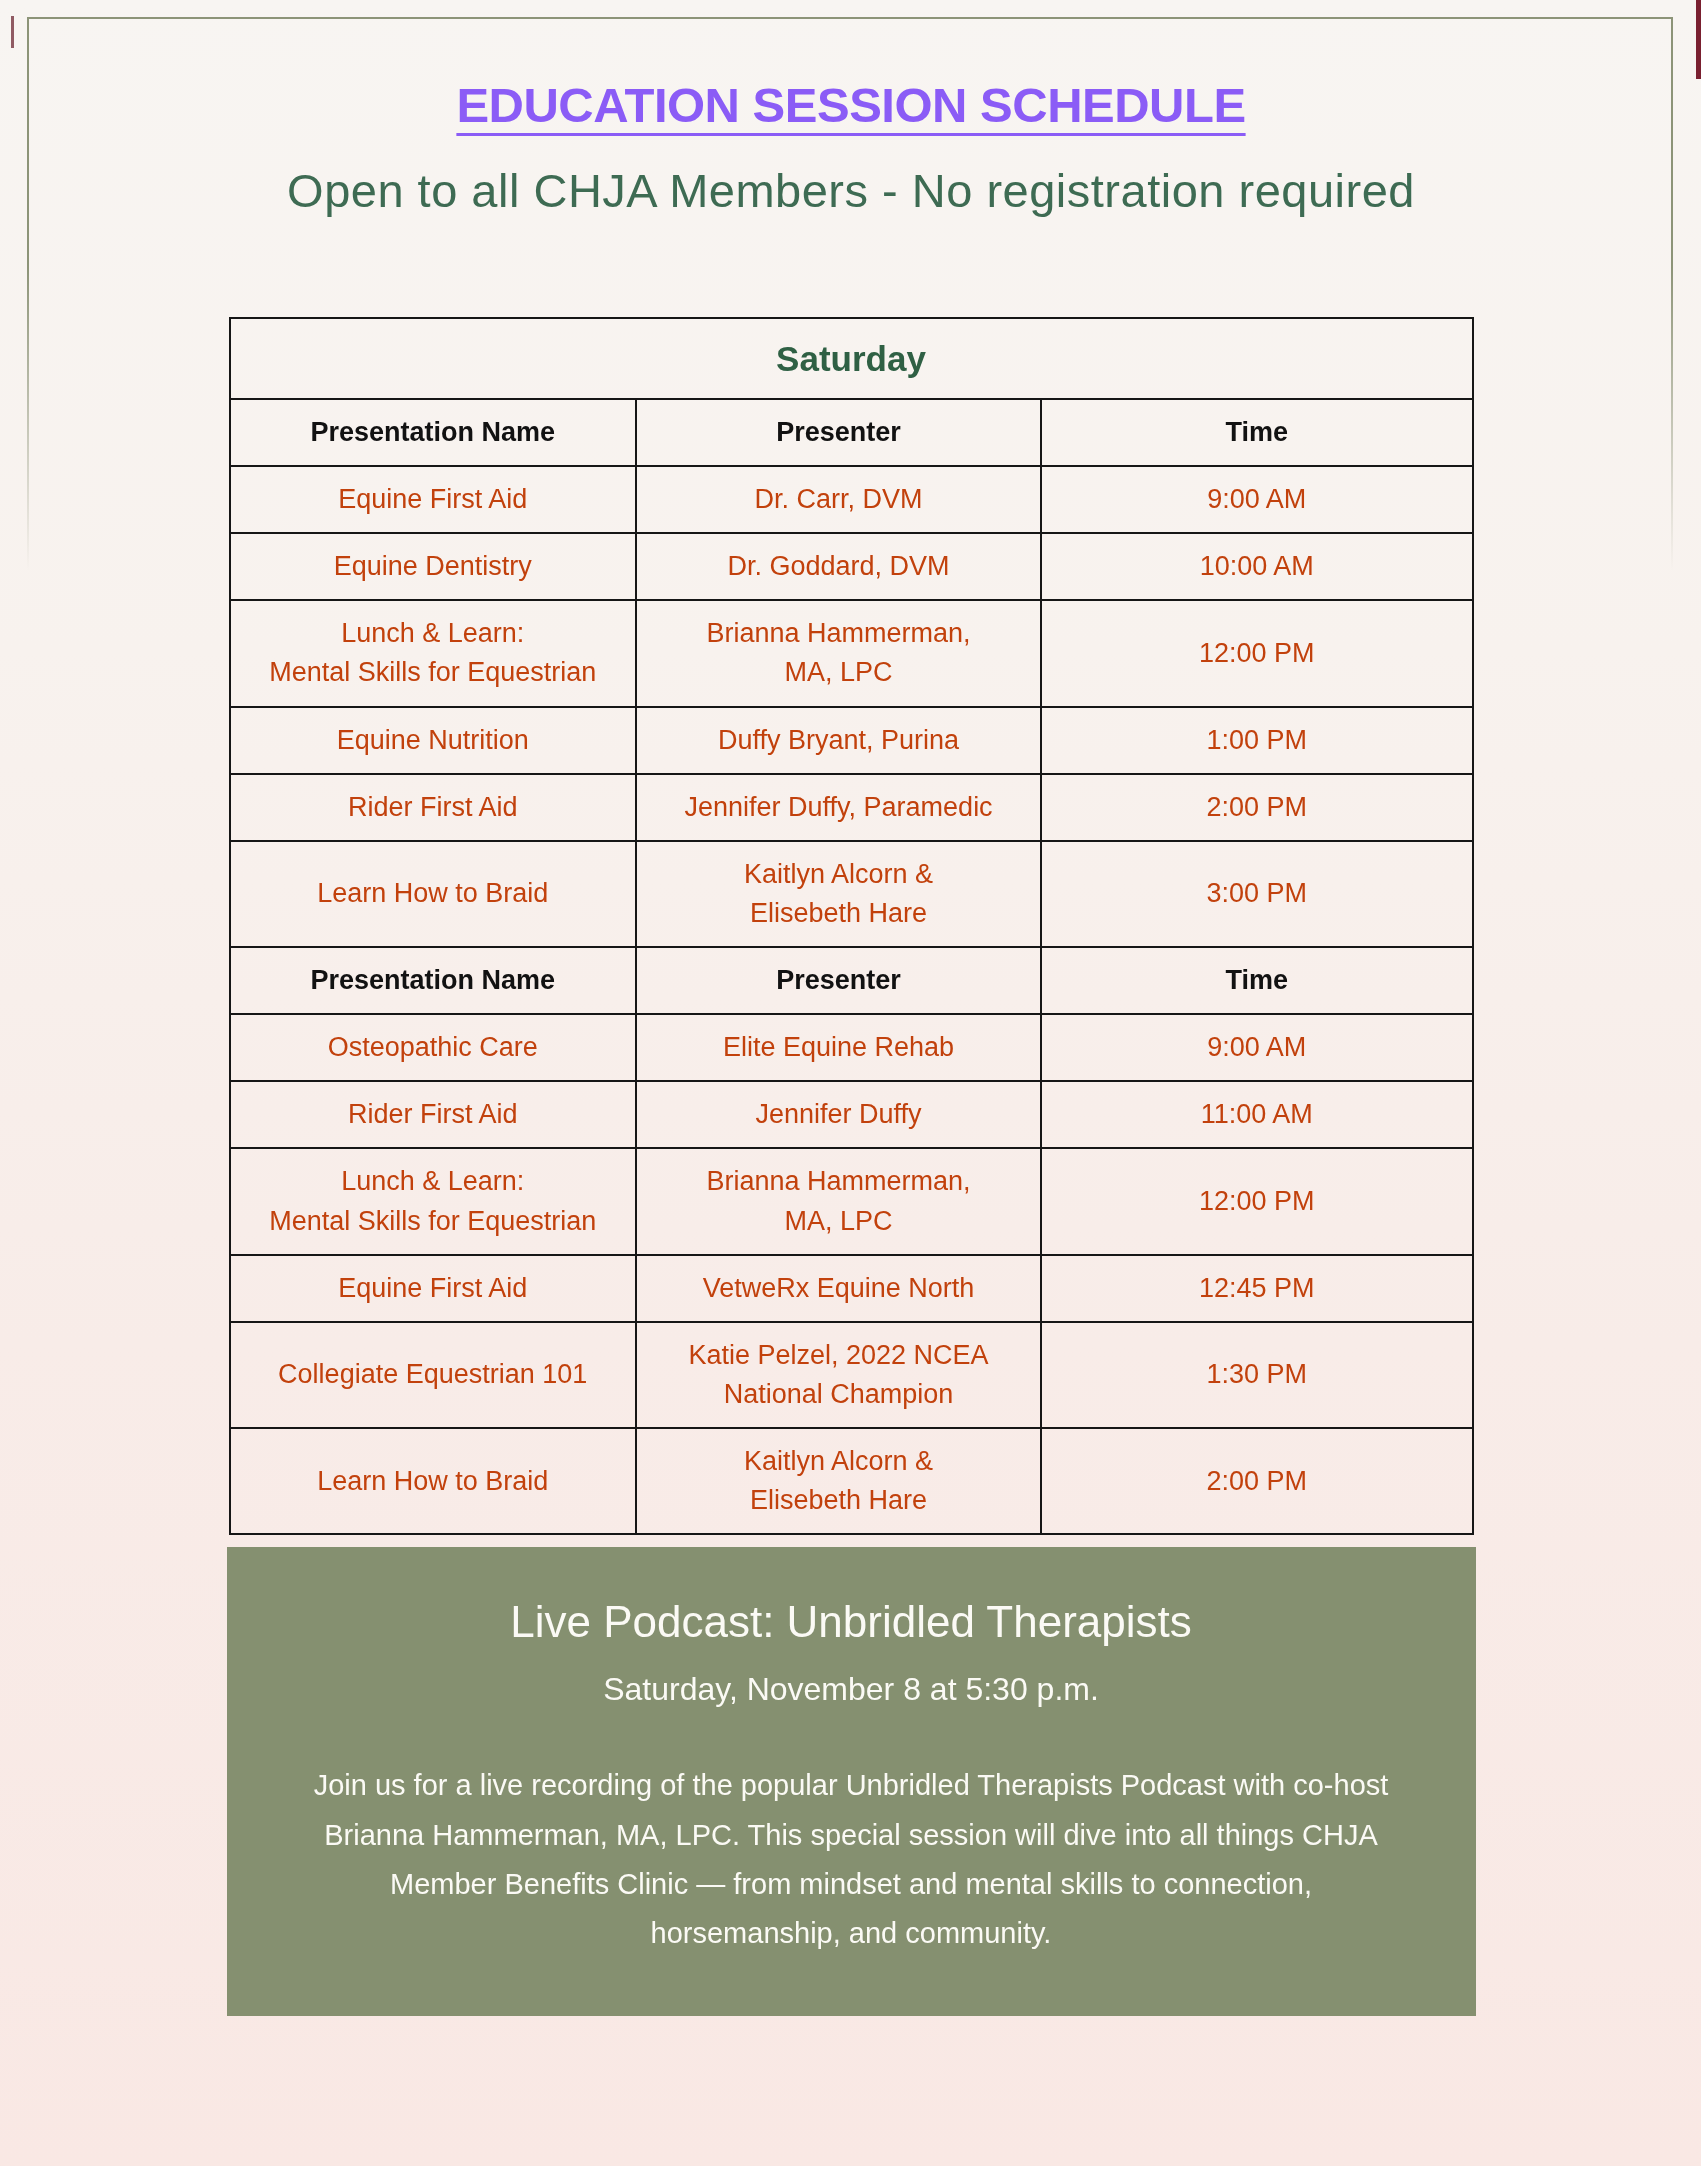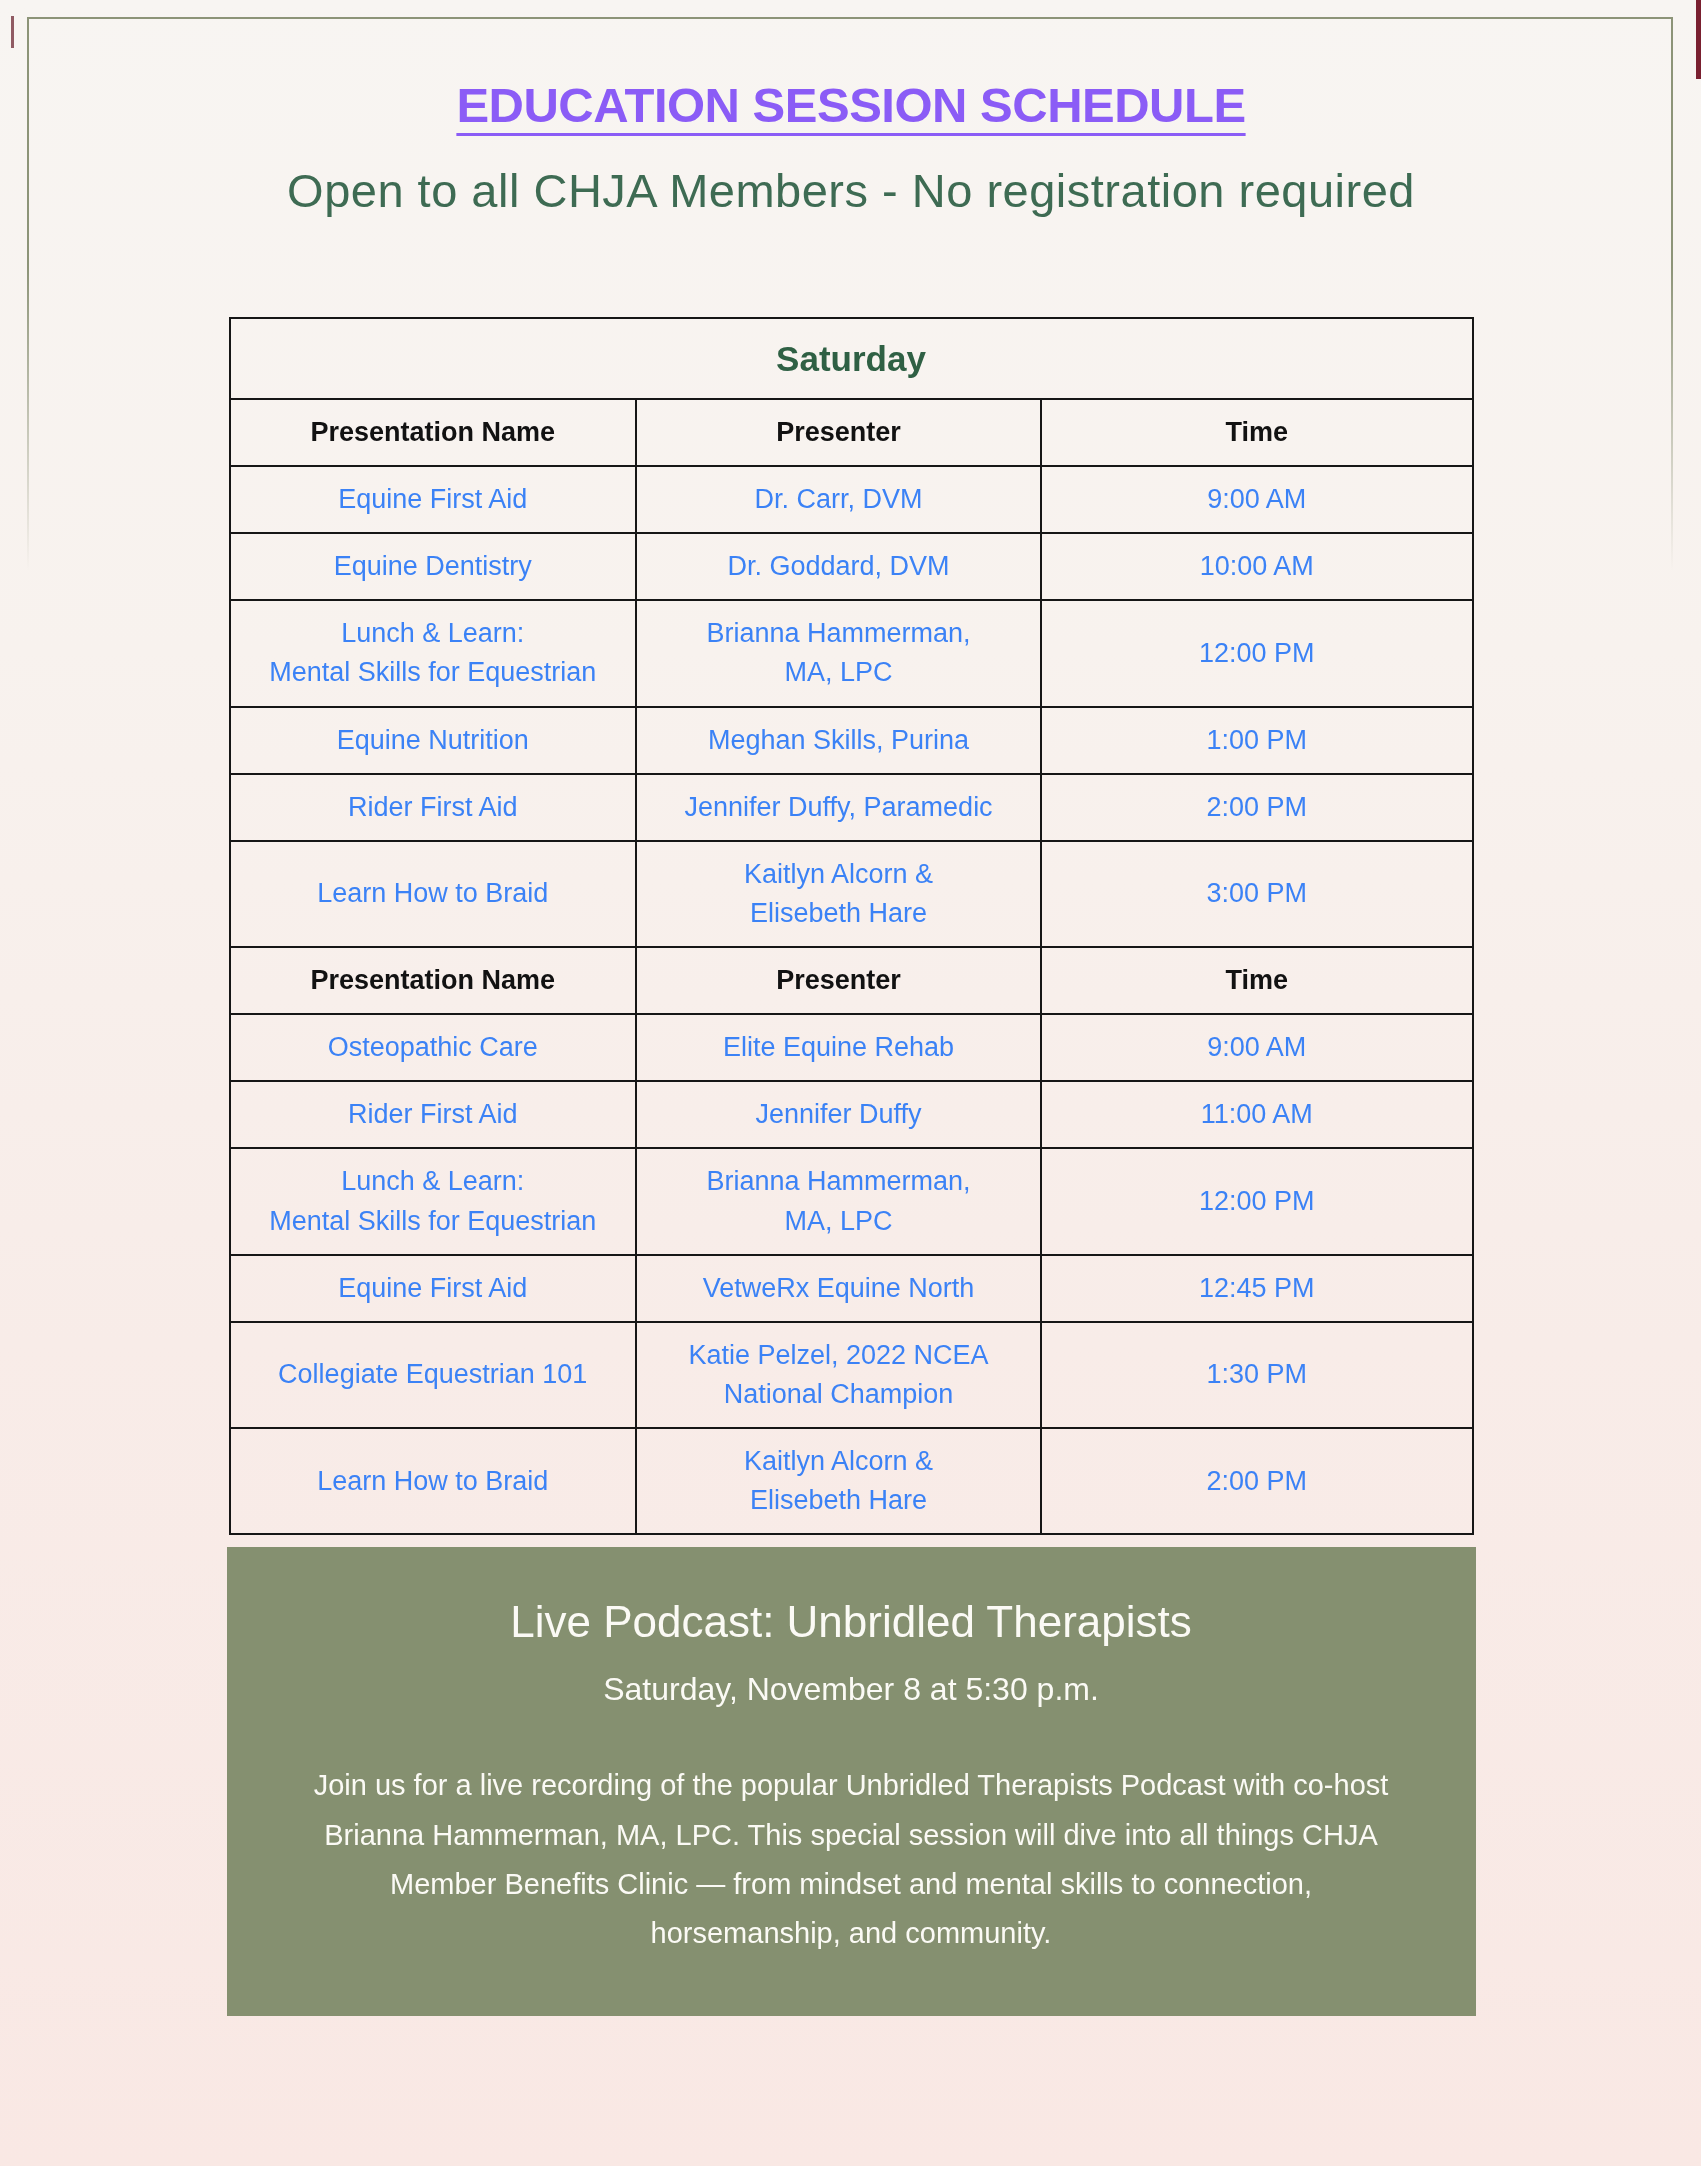--- a/index.html
+++ b/index.html
@@ -79,21 +79,21 @@
     text-align: center;
     font-size: 27px;
     font-weight: 700;
     color: #121212;
     padding: 4px 0;
   }
   td.cell {
     text-align: center;
     vertical-align: middle;
     font-size: 27px;
-    color: #3b82f6;
+    color: #c2410c;
     line-height: 1.45;
     padding: 13px 21px;
     white-space: pre-line;
   }
 
   .podcast-panel {
     width: 1249px;
     margin: 12px auto 0;
     box-sizing: border-box;
     background: #859070;
@@ -156,21 +156,21 @@
       </tr>
       <tr>
         <td class="cell">Lunch &amp; Learn:
 Mental Skills for Equestrian</td>
         <td class="cell">Brianna Hammerman,
 MA, LPC</td>
         <td class="cell">12:00 PM</td>
       </tr>
       <tr>
         <td class="cell">Equine Nutrition</td>
-        <td class="cell">Meghan Skills, Purina</td>
+        <td class="cell">Duffy Bryant, Purina</td>
         <td class="cell">1:00 PM</td>
       </tr>
       <tr>
         <td class="cell">Rider First Aid</td>
         <td class="cell">Jennifer Duffy, Paramedic</td>
         <td class="cell">2:00 PM</td>
       </tr>
       <tr>
         <td class="cell">Learn How to Braid</td>
         <td class="cell">Kaitlyn Alcorn &amp;

